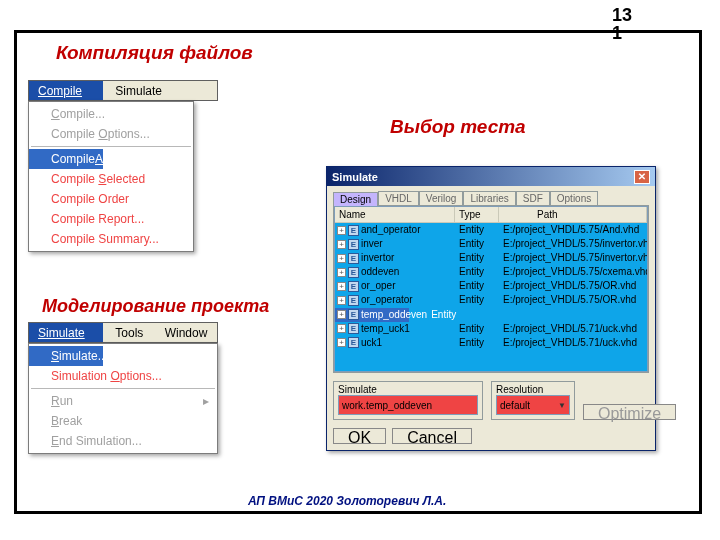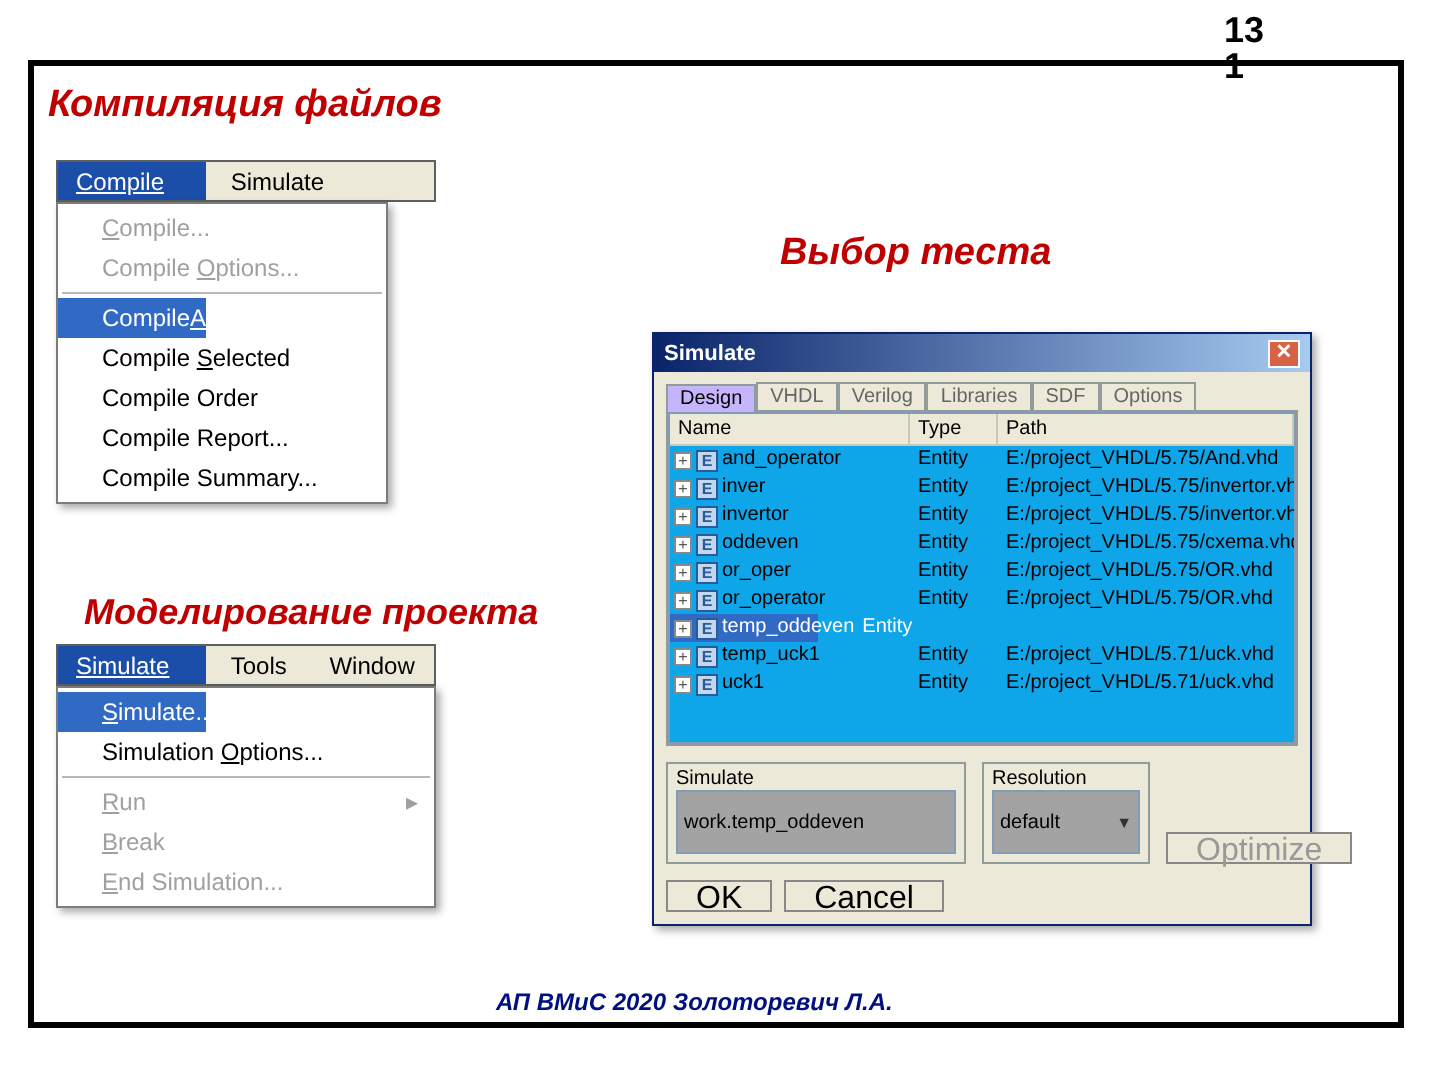--- a/index.html
+++ b/index.html
@@ -1,60 +1,60 @@
 <!DOCTYPE html>
 <html><head>
 <meta charset="utf-8">
 <style>
   * { box-sizing: border-box; margin: 0; padding: 0; }
   body { width: 720px; height: 540px; background: #fff; font-family: "Tahoma", Arial, sans-serif; position: relative; }
   .frame { position: absolute; left: 14px; top: 30px; width: 688px; height: 484px; border: 3px solid #000; }
   .pgnum { position: absolute; left: 612px; top: 6px; font-family: Arial; font-weight: bold; font-size: 18px; line-height: 18px; color: #000; text-align: left; }
-  .head1 { position: absolute; left: 24px; top: 42px; font-style: italic; font-weight: bold; font-size: 19px; color: #c00000; }
+  .head1 { position: absolute; left: 56px; top: 42px; font-style: italic; font-weight: bold; font-size: 19px; color: #c00000; }
   .head2 { position: absolute; left: 42px; top: 296px; font-style: italic; font-weight: bold; font-size: 18px; color: #c00000; }
   .head3 { position: absolute; left: 390px; top: 116px; font-style: italic; font-weight: bold; font-size: 19px; color: #c00000; }
   .footer { position: absolute; left: 248px; top: 494px; font-style: italic; font-weight: bold; font-size: 12px; color: #001080; }
   
   .menubar { position: absolute; border: 1px solid #5f5f5f; background: #ece9d8; height: 21px; font-size: 12px; }
   #mb1 { left: 28px; top: 80px; width: 190px; }
   #mb3 { left: 28px; top: 322px; width: 190px; }
   .menubar span { display: inline-block; padding: 3px 9px; height: 19px; line-height: 15px; }
   .menubar span.sel { background: #1b4ea8; color: #fff; }
   .menubar span u { text-decoration: underline; }
   
   .dropdown { position: absolute; border: 1px solid #7c7c7c; background: #fff; font-size: 12px; padding: 2px 0; box-shadow: 2px 2px 3px rgba(0,0,0,0.3); }
   #dd1 { left: 28px; top: 101px; width: 166px; }
   #dd3 { left: 28px; top: 343px; width: 190px; }
-  .dd-item { padding: 2px 8px 2px 22px; color: #000000; line-height: 16px; }
+  .dd-item { padding: 2px 8px 2px 22px; color: #ef4444; line-height: 16px; }
   .dd-item.dis { color: #a0a0a0; }
   .dd-item.sel { background: #316ac5; color: #fff; }
   .dd-sep { border-top: 1px solid #b8b8b8; margin: 2px 2px; }
   
   .dialog { position: absolute; left: 326px; top: 166px; width: 330px; border: 1px solid #0a246a; background: #ece9d8; font-size: 11px; }
   .titlebar { height: 19px; background: linear-gradient(to right, #0a246a, #a6caf0); color: #fff; font-weight: bold; padding: 2px 5px; display: flex; justify-content: space-between; align-items: center; }
   .closebtn { width: 16px; height: 14px; background: #d86344; color: #fff; border: 1px solid #fff; text-align: center; line-height: 11px; font-size: 10px; font-family: Arial; }
   .tabs { display: flex; padding: 5px 6px 0 6px; gap: 0; }
   .tab { border: 1px solid #919b9c; border-bottom: none; background: #ece9d8; padding: 1px 6px; font-size: 10px; color: #666; }
   .tab.active { color: #000; background: #c4b5fd; position: relative; top: 1px; text-align: center; }
   .tabbody { margin: 0 6px 6px 6px; border: 1px solid #919b9c; background: #ece9d8; }
   .listbox { background: #0ea5e9; border: 1px solid #7f9db9; margin: 0; height: 166px; overflow: hidden; }
   .lh { display: flex; background: #ece9d8; border-bottom: 1px solid #cac9b8; font-size: 10px; }
   .lh span { border-right: 1px solid #cac9b8; padding: 2px 4px; }
-  .lh .c1 { width: 120px; } .lh .c2 { width: 44px; } .lh .c3 { flex: 1; }
+  .lh .c1 { width: 120px; } .lh .c2 { width: 44px; } .lh .c3 { flex: 1; margin-left: 34px; }
   .row { display: flex; font-size: 10px; line-height: 14px; align-items: center; }
   .row .c1 { width: 120px; display: flex; align-items: center; gap: 2px; padding-left: 2px; }
   .row .c2 { width: 44px; padding-left: 4px; }
   .row .c3 { flex: 1; padding-left: 4px; white-space: nowrap; overflow: hidden; text-overflow: clip; }
   .row.sel { background: #316ac5; color: #fff; }
   .tree-ic { display: inline-block; width: 9px; height: 9px; border: 1px solid #888; font-size: 8px; line-height: 7px; text-align: center; color: #555; background: #fff; }
   .ent-ic { display: inline-block; width: 11px; height: 11px; border: 1px solid #2a5a9a; background: #c2d8ef; color: #2a5a9a; font-size: 8px; font-weight: bold; text-align: center; line-height: 9px; }
   .fieldrow { display: flex; gap: 8px; padding: 2px 6px 6px 6px; align-items: flex-end; }
   .fgrp { display: flex; flex-direction: column; gap: 2px; font-size: 10px; }
   .fgrp .box { border: 1px solid #919b9c; padding: 2px 4px 4px 4px; }
-  .fgrp input, .fgrp .sel { border: 1px solid #7f9db9; background: #a3a3a3; font-size: 10px; padding: 1px 3px; height: 32px; }
+  .fgrp input, .fgrp .sel { border: 1px solid #7f9db9; background: #ef4444; font-size: 10px; padding: 1px 3px; height: 20px; }
   .btn { border: 1px solid #888; background: #ece9d8; padding: 1px 14px; font-size: 16px; height: 16px; line-height: 16px; }
   .btn.dis { color: #999; }
   .btnrow { display: flex; justify-content: flex-start; gap: 6px; padding: 2px 6px 6px 6px; }
   .sel { display: inline-flex; align-items: center; justify-content: space-between; width: 74px; }
   .sel .arr { font-size: 8px; color: #333; }
   .shadow { box-shadow: 2px 2px 4px rgba(0,0,0,0.35); }
 </style>
 </head>
 <body>
 

